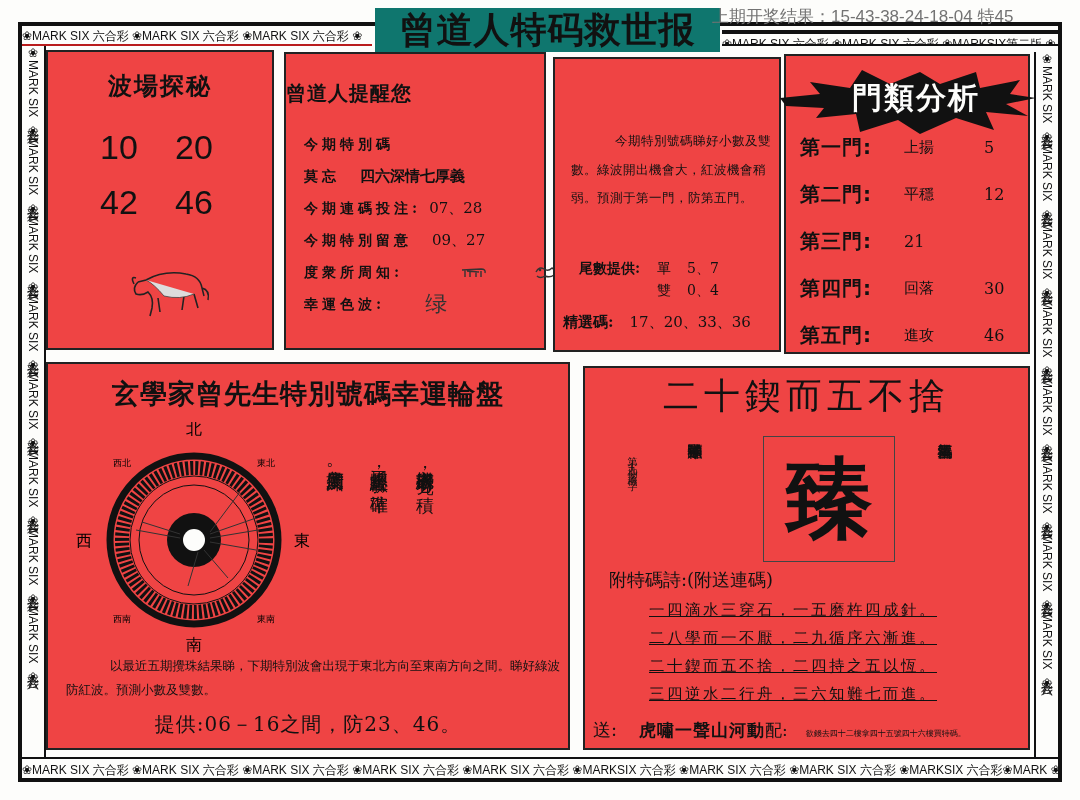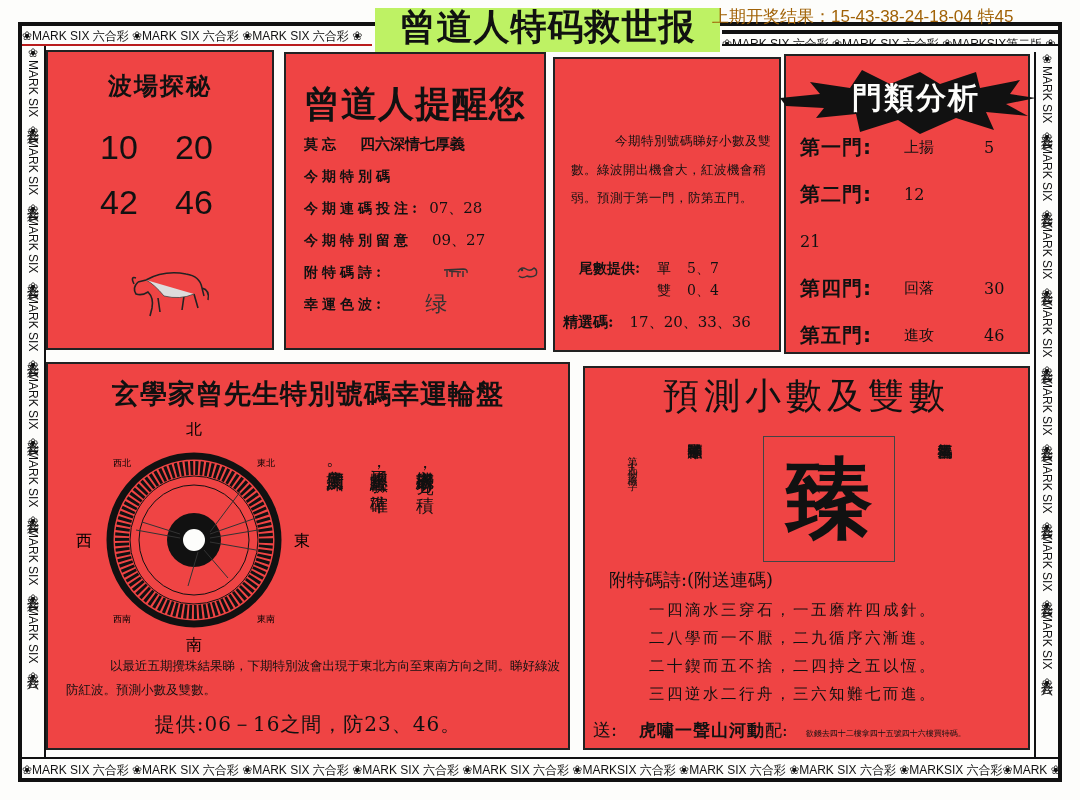--- a/index.html
+++ b/index.html
@@ -9,34 +9,34 @@
   .frame { position: absolute; left: 18px; top: 22px; width: 1044px; height: 760px; border: 4px solid #111; background: #fdfdfb; }
   .strip { position: absolute; font-family: "Liberation Sans", sans-serif; font-size: 12px; color: #111; white-space: nowrap; overflow: hidden; letter-spacing: 0px; }
   .strip-top-left { left: 22px; top: 26px; width: 350px; height: 20px; line-height: 20px; border-bottom: 2px solid #b91c1c; }
   .strip-top-right { left: 722px; top: 30px; width: 336px; height: 16px; line-height: 20px; border-top: 4px solid #111; border-bottom: 2px solid #111; }
   .strip-bottom { left: 22px; top: 757px; width: 1036px; height: 22px; line-height: 22px; border-top: 2px solid #111; }
   .strip-left { left: 22px; top: 46px; width: 22px; height: 712px; }
   .strip-right { left: 1036px; top: 52px; width: 22px; height: 706px; }
   .vstrip-text { writing-mode: vertical-rl; font-family: "Liberation Sans", sans-serif; font-size: 12px; white-space: nowrap; overflow: hidden; height: 100%; width: 100%; line-height: 22px; }
   .vdiv { position: absolute; top: 46px; width: 2px; height: 712px; background: #111; }
 
-  .masthead { position: absolute; left: 375px; top: 8px; width: 345px; height: 44px; font-family: Liberation Mono, monospace; font-weight: bold; font-size: 36px; line-height: 44px; letter-spacing: 1px; text-align: center; background: #bef264; }
-  .last-result { position: absolute; left: 712px; top: 4px; width: 368px; height: 26px; color: #a16207; font-family: "Liberation Sans", sans-serif; font-size: 17px; line-height: 26px; white-space: nowrap; }
+  .masthead { position: absolute; left: 375px; top: 8px; width: 345px; height: 44px; font-family: Liberation Serif, serif; font-weight: bold; font-size: 36px; line-height: 44px; letter-spacing: 1px; text-align: center; background: #0f766e; }
+  .last-result { position: absolute; left: 712px; top: 4px; width: 368px; height: 26px; color: #737373; font-family: "Liberation Sans", sans-serif; font-size: 17px; line-height: 26px; white-space: nowrap; }
 
   .box { position: absolute; border: 2px solid #222; background: #ef4444; }
 
   
   .b1 { left: 46px; top: 50px; width: 228px; height: 300px; }
   .b1 .title { position: absolute; left: 0; width: 100%; top: 18px; text-align: center; font-size: 24px; font-weight: bold; letter-spacing: 2px; }
   .b1 .nums { position: absolute; left: 52px; top: 76px; width: 140px; font-family: "Liberation Sans", sans-serif; font-size: 34px; display: grid; grid-template-columns: 1fr 1fr; row-gap: 16px; column-gap: 10px; }
   .b1 .ox { position: absolute; left: 76px; top: 210px; width: 90px; height: 60px; }
 
   
   .b2 { left: 284px; top: 52px; width: 262px; height: 298px; }
-  .b2 .title { position: absolute; left: 0; width: 100%; top: 26px; text-align: center; font-size: 36px; font-weight: bold; font-family: "DejaVu Sans", sans-serif; letter-spacing: 1px; }
+  .b2 .title { position: absolute; left: 0; width: 100%; top: 26px; text-align: left; font-size: 20px; font-weight: bold; font-family: "DejaVu Sans", sans-serif; letter-spacing: 1px; }
   .b2 .rows { position: absolute; left: 18px; top: 74px; width: 240px; }
   .b2 .row { height: 32px; line-height: 32px; font-size: 14px; font-weight: bold; white-space: nowrap; display: flex; }
   .b2 .row .lbl { letter-spacing: 4px; }
   .b2 .row .val { font-weight: normal; font-size: 15px; margin-left: 8px; }
   .b2 .row .wave { font-size: 22px; color: #333; margin-left: 40px; font-weight: normal; }
   .b2 .zodiac-icons { margin-left: 58px; display: flex; gap: 46px; align-items: center; }
 
   
   .b3 { left: 553px; top: 57px; width: 228px; height: 295px; }
   .b3 .title-wrap { position: absolute; left: 14px; top: 8px; width: 188px; height: 52px; background: #111; padding: 6px 10px; }
@@ -66,21 +66,21 @@
   .b5 .vtext { position: absolute; top: 92px; writing-mode: vertical-rl; font-size: 18px; line-height: 22px; letter-spacing: 1px; }
   .b5 .note { position: absolute; left: 18px; top: 290px; width: 500px; font-family: "DejaVu Sans", sans-serif; font-size: 12.5px; line-height: 24px; text-indent: 44px; }
   .b5 .provide { position: absolute; left: 0; width: 100%; top: 347px; text-align: center; font-size: 20px; letter-spacing: 1px; }
 
   
   .b6 { left: 583px; top: 366px; width: 447px; height: 384px; }
   .b6 .title { position: absolute; left: 0; width: 100%; top: 4px; text-align: center; font-family: "DejaVu Sans", sans-serif; font-size: 36px; letter-spacing: 5px; }
   .b6 .vcol { position: absolute; writing-mode: vertical-rl; font-family: "DejaVu Sans", sans-serif; }
   .b6 .big { position: absolute; left: 178px; top: 68px; width: 132px; height: 126px; border: 1px solid #444; text-align: center; font-size: 88px; line-height: 124px; font-weight: bold; font-family: "DejaVu Sans", sans-serif; }
   .b6 .poem-head { position: absolute; left: 24px; top: 200px; font-size: 18px; }
-  .b6 .poem { position: absolute; left: 64px; top: 228px; font-family: "DejaVu Sans", sans-serif; font-size: 15.5px; line-height: 28px; letter-spacing: 2.5px; }
+  .b6 .poem { position: absolute; left: 64px; top: 228px; font-family: "DejaVu Sans", sans-serif; font-size: 15.5px; line-height: 28px; letter-spacing: 2.5px; text-decoration: underline; }
   .b6 .send { position: absolute; left: 8px; top: 350px; width: 440px; display: flex; align-items: baseline; white-space: nowrap; }
   .b6 .send .lbl { font-size: 18px; margin-right: 22px; }
   .b6 .send .phrase { font-size: 17px; font-weight: bold; letter-spacing: 1px; }
   .b6 .send .pei { font-size: 17px; margin-right: 18px; }
   .b6 .send .small { font-size: 8px; }
 </style>
 </head>
 <body>
 
 <div class="frame"></div>
@@ -111,36 +111,36 @@
     <path d="M10 22 Q6 14 12 16 M14 20 L22 18 Q40 8 62 12 Q76 14 78 26 L80 34 M78 26 Q86 28 84 38" fill="none" stroke="#222" stroke-width="1.5"></path>
     <path d="M14 20 Q8 26 12 32 Q18 34 24 30 Q30 36 28 46 L26 54 M34 36 L36 50 M60 34 L58 48 M70 32 L74 46" fill="none" stroke="#222" stroke-width="1.6"></path>
     <path d="M22 18 Q30 22 40 34 Q56 38 70 32" fill="#ddd" stroke="#444" stroke-width="0.8"></path>
   </svg>
 </div>
 
 <div class="box b2">
   <div class="title">曾道人提醒您</div>
   <div class="rows">
     <div class="row">
+        <span class="lbl">今期特別碼</span>
+      </div>
+    <div class="row">
         <span class="lbl">莫忘</span>
         <span class="val" style="margin-left:20px; font-weight:bold;">四六深情七厚義</span>
       </div>
     <div class="row">
-        <span class="lbl">今期特別碼</span>
-      </div>
-    <div class="row">
         <span class="lbl">今期連碼投注:</span>
         <span class="val">07、28</span>
       </div>
     <div class="row">
         <span class="lbl">今期特別留意</span>
         <span class="val" style="margin-left:20px;">09、27</span>
       </div>
     <div class="row">
-        <span class="lbl">附特碼詩:</span>
+        <span class="lbl">度衆所周知:</span>
       <span class="zodiac-icons">
         <svg width="26" height="14" viewBox="0 0 26 14">
             <path d="M1 5 L20 4 Q25 4 24 8 M4 5 L4 12 M9 6 L9 12 M15 6 L15 12 M20 6 L20 12 M6 6 L18 7" stroke="#333" stroke-width="1.4" fill="none"></path>
           </svg>
         <svg width="24" height="16" viewBox="0 0 24 16">
             <path d="M3 8 Q6 2 11 5 Q15 8 19 4 Q23 6 21 11 Q17 14 12 12 Q7 15 4 12" stroke="#333" stroke-width="1.4" fill="none"></path>
             <circle cx="7" cy="6" r="1.3" fill="#333"></circle>
           </svg>
       </span>
     </div>
@@ -174,23 +174,25 @@
   </svg>
   <div class="title">門類分析</div>
   <div class="rows">
     <div class="row">
         <span class="lbl">第一門:</span>
         <span class="term">上揚</span>
         <span class="num">5</span>
       </div>
     <div class="row">
         <span class="lbl">第二門:</span>
+        <span class="term">平穩</span>
         <span class="num">12</span>
       </div>
     <div class="row">
+        <span class="lbl">第三門:</span>
         <span class="num">21</span>
       </div>
     <div class="row">
         <span class="lbl">第四門:</span>
         <span class="term">回落</span>
         <span class="num">30</span>
       </div>
     <div class="row">
         <span class="lbl">第五門:</span>
         <span class="term">進攻</span>
@@ -224,21 +226,21 @@
     <text x="196" y="200" text-anchor="middle" font-size="9" font-family="DejaVu Sans, sans-serif">東南</text>
   </svg>
   <div class="vtext" style="left:366px;">玄機學潛心研究，積</div>
   <div class="vtext" style="left:320px;">累了豐富經驗，準確</div>
   <div class="vtext" style="left:276px;">度衆所周知。</div>
   <div class="note">以最近五期攪珠結果睇，下期特別波會出現于東北方向至東南方向之間。睇好綠波防紅波。預測小數及雙數。</div>
   <div class="provide">提供:06－16之間，防23、46。</div>
 </div>
 
 <div class="box b6">
-  <div class="title">預測小數及雙數</div>
+  <div class="title">二十鍥而五不捨</div>
   <div class="vcol" style="left:40px; top:80px; font-size:10px; line-height:14px; letter-spacing:4px;">第十九期玄機字</div>
   <div class="vcol" style="left:100px; top:64px; font-size:15px; line-height:20px;">猴顯神通頤華年</div>
   <div class="big">臻</div>
   <div class="vcol" style="left:350px; top:64px; font-size:15px; line-height:20px;">羊留喜氣臻滿福</div>
   <div class="poem-head">附特碼詩:(附送連碼)</div>
   <div class="poem">
     <div>一四滴水三穿石，一五磨杵四成針。</div>
     <div>二八學而一不厭，二九循序六漸進。</div>
     <div>二十鍥而五不捨，二四持之五以恆。</div>
     <div>三四逆水二行舟，三六知難七而進。</div>

